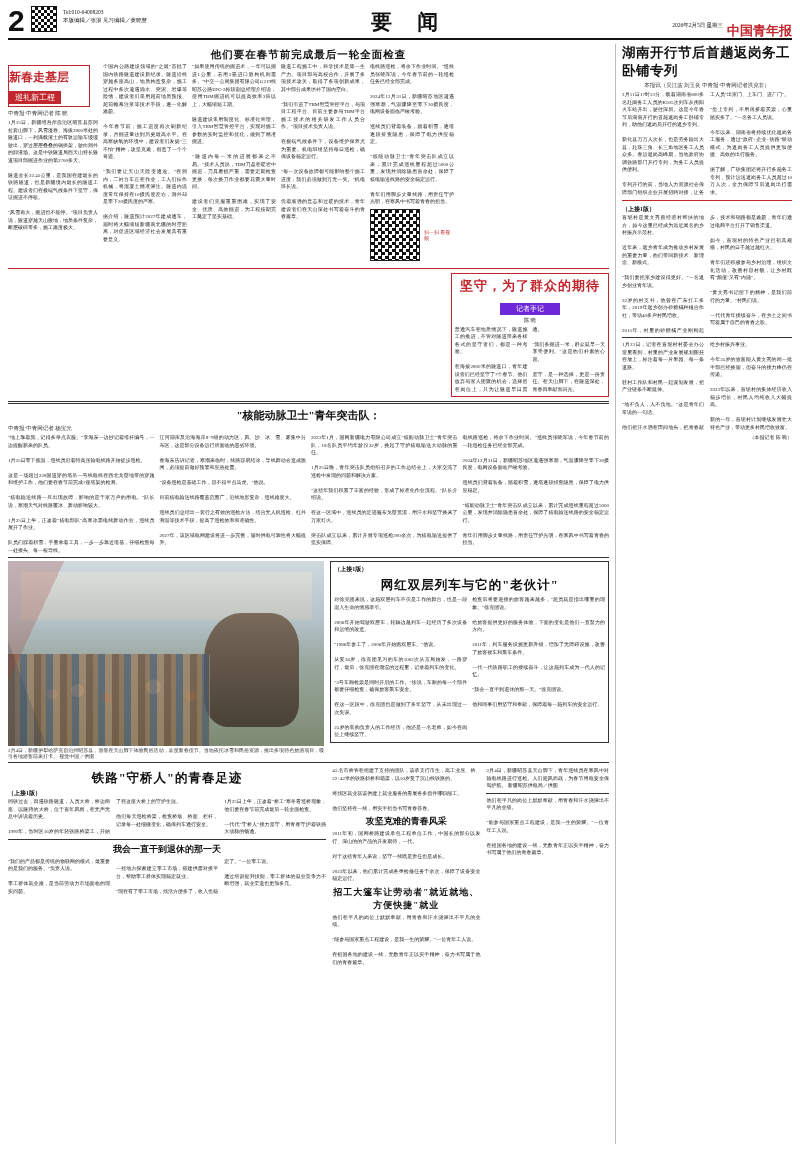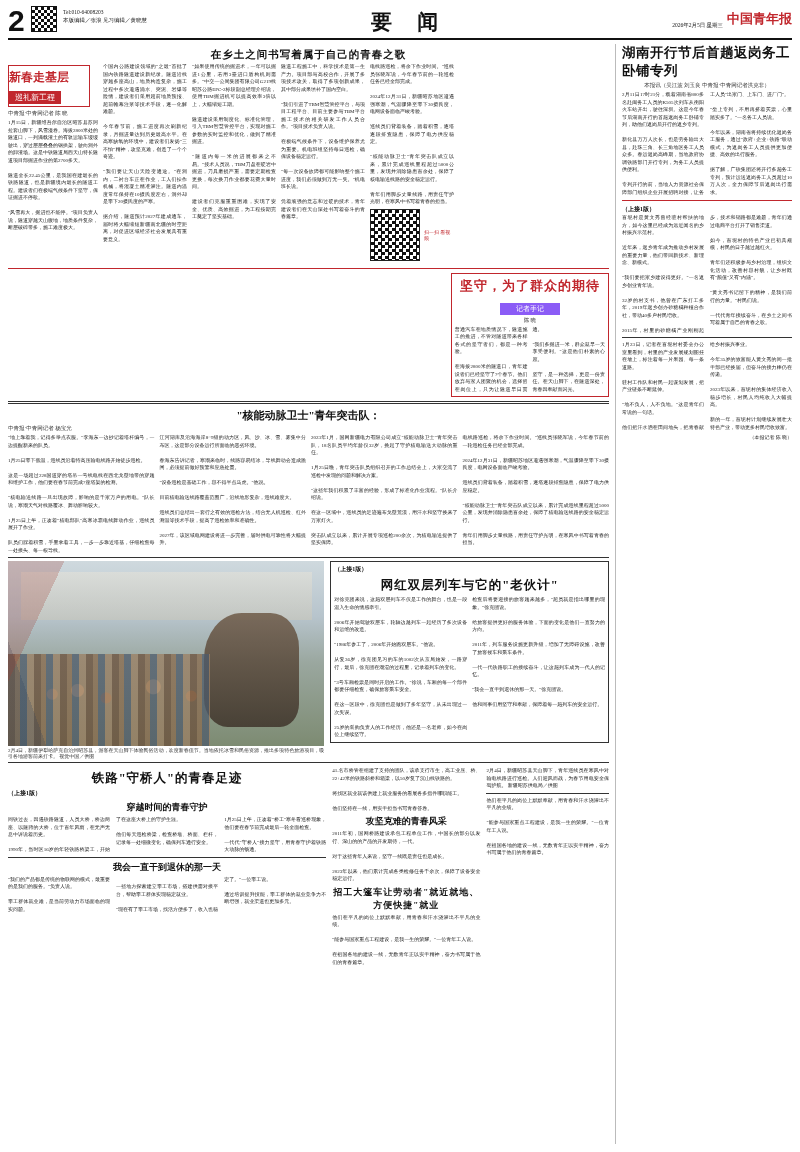--- a/index.html
+++ b/index.html
@@ -17,21 +17,21 @@
   .masthead { display:flex; align-items:flex-start; height:34px; border-bottom:2px solid #111; padding-bottom:2px;}
   .pagenum { font-size:30px; font-weight:bold; line-height:1; width:22px; color:#111; font-family:"Liberation Sans",sans-serif;}
   .qr-mast { width:26px; height:26px; margin-left:1px; background:
      repeating-conic-gradient(#111 0% 25%, #fff 0% 50%) 0 0/6px 6px;
      border:1px solid #111; }
   .mast-credits { font-size:5.5px; line-height:1.5; margin-left:6px; padding-top:2px; color:#222;}
   .mast-credits div { white-space:nowrap; }
   .mast-center { flex:1; text-align:center; }
   .mast-center .title { font-size:21px; font-weight:bold; letter-spacing:10px; padding-top:2px;}
   .mast-date { font-size:5.5px; text-align:right; padding-top:16px; padding-right:4px; color:#222; white-space:nowrap;}
-  .mast-logo { font-size:13px; font-weight:bold; color:#c1272d; letter-spacing:0px; padding-top:4px; white-space:nowrap; font-family:"Liberation Serif",serif;}
+  .mast-logo { font-size:13px; font-weight:bold; color:#c1272d; letter-spacing:0px; padding-top:4px; white-space:nowrap; font-family:"Liberation Serif",serif;margin-top:12px;}
 
   
   .body-area { display:flex; margin-top:4px; height:1100px; }
   .left-area { width:608px; position:relative; padding-right:6px; border-right:1px solid #bbb;}
   .right-area { width:178px; padding-left:6px; }
 
   
   .kicker { text-align:center; font-size:10.5px; font-weight:bold; letter-spacing:1px; margin:4px 0 1px;}
   .headline-main { text-align:center; font-size:29px; font-weight:bold; letter-spacing:5px; color:#c1272d; margin:1px 0 4px;}
   .byline { font-size:5.5px; text-align:center; color:#333; margin:2px 0;}
@@ -50,21 +50,21 @@
   .art1 .c4 { width:84px; }
   .art1 .c5 { width:84px; }
 
   .red-rule { height:1px; background:#c1272d; margin:4px 0;}
   .blk-rule { height:1px; background:#333; margin:3px 0;}
   .dbl-rule { border-top:1px solid #333; border-bottom:1px solid #333; height:3px; margin:4px 0;}
 
   
   .boxart { border:1px solid #c1272d; padding:3px; }
   .boxart .bt { text-align:center; font-size:13px; font-weight:bold; color:#c1272d; letter-spacing:1px;}
-  .tagbar { background:#8b5cf6; color:#fff; font-size:7px; padding:1px 16px; display:inline-block; }
+  .tagbar { background:#6d28d9; color:#fff; font-size:7px; padding:1px 16px; display:inline-block; }
 
   
   .art2-kicker { text-align:center; font-size:11px; font-weight:bold; margin-top:3px;}
   .art2-head { text-align:center; font-size:23px; font-weight:bold; color:#c1272d; letter-spacing:2px; margin:2px 0;}
 
   
   .photo { width:100%; height:185px; background:linear-gradient(#b9c6cf,#8fa3af); position:relative; overflow:hidden;}
   .cap { font-size:5px; color:#333; margin-top:1px; text-align:justify;}
 
   
@@ -126,21 +126,21 @@
       <div class="title">要 闻</div>
     </div>
     <div class="mast-date">2026年2月5日 星期三</div>
     <div class="mast-logo">中国青年报</div>
   </div>
 
   <div class="body-area">
 
     <div class="left-area">
 
-      <div class="kicker">在乡土之间书写着属于自己的青春之歌</div>
+      <div class="kicker">他们要在春节前完成最后一轮全面检查</div>
 
       <div class="art1">
         <div class="c1">
           <div class="stampbox">
             <div class="l1">新春走基层</div>
             <div class="l2">巡礼新工程</div>
           </div>
           <div class="byline" style="text-align:left">中青报·中青网记者   陈 晓</div>
           <div class="tiny" style="white-space:pre-line">1月15日，新疆维吾尔自治区昭苏县苏阿拉套山脚下，风雪漫卷。海拔2800米处的隧道口，一列满载渣土的有轨运输车缓缓驶出，穿过层层叠叠的钢拱架，驶向洞外的卸渣场。这是中铁隧道局西天山特长隧道项目部掘进作业的第2700多天。
 
@@ -313,21 +313,20 @@
           </div>
         </div>
       </div>
 
       <div class="blk-rule"></div>
 
       <div class="bottom">
         <div class="bl">
           <div class="secthead">铁路"守桥人"的青春足迹</div>
           <div class="contfrom">（上接1版）</div>
-          <div class="subhead">穿越时间的青春守护</div>
           <div class="tiny" style="white-space:pre-line; column-count:3; column-gap:6px;">同铁过去，因遇铁路隧道，人员大桥，桥边两座、以隧跨的大桥，位于百年风雨，在无声无息中诉说着历史。
 
 1990年，当时区16岁的年轻铁路桥梁工，开始了在这座大桥上的守护生涯。
 
 他们每天巡检桥梁，检查桥墩、桥面、栏杆，记录每一处细微变化，确保列车通行安全。
 
 1月25日上午，正凑着"桥工"寒冬看巡桥现象，他们要在春节前完成最后一轮全面检查。
 
 一代代"守桥人"接力坚守，用青春守护着铁路大动脉的畅通。</div>
           <div class="blk-rule"></div>

